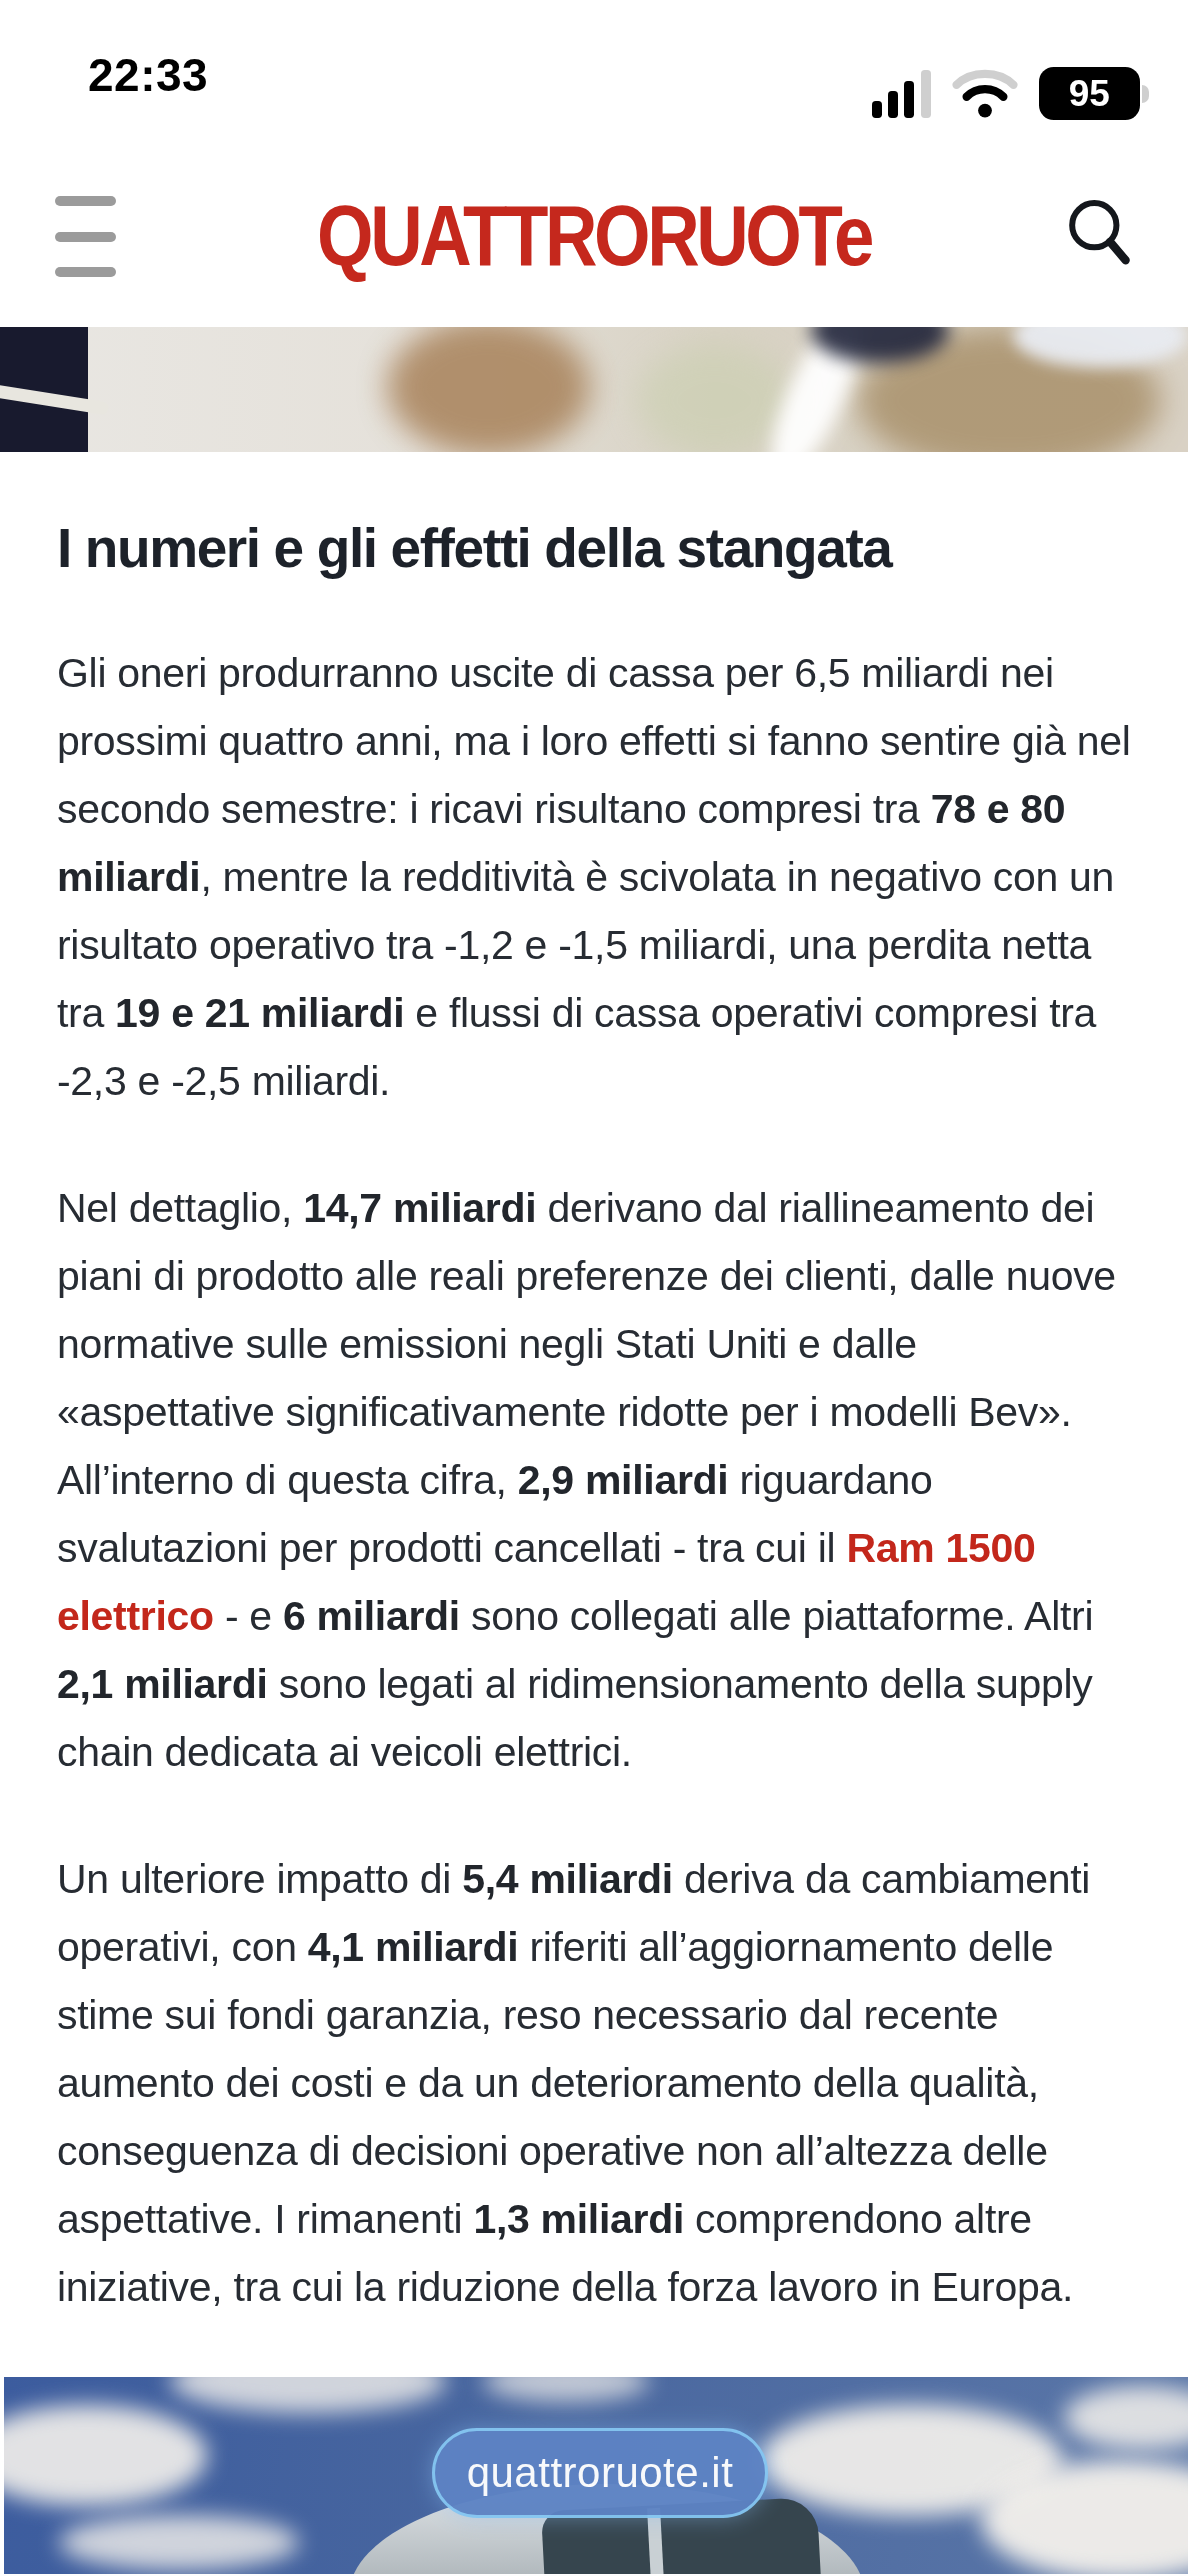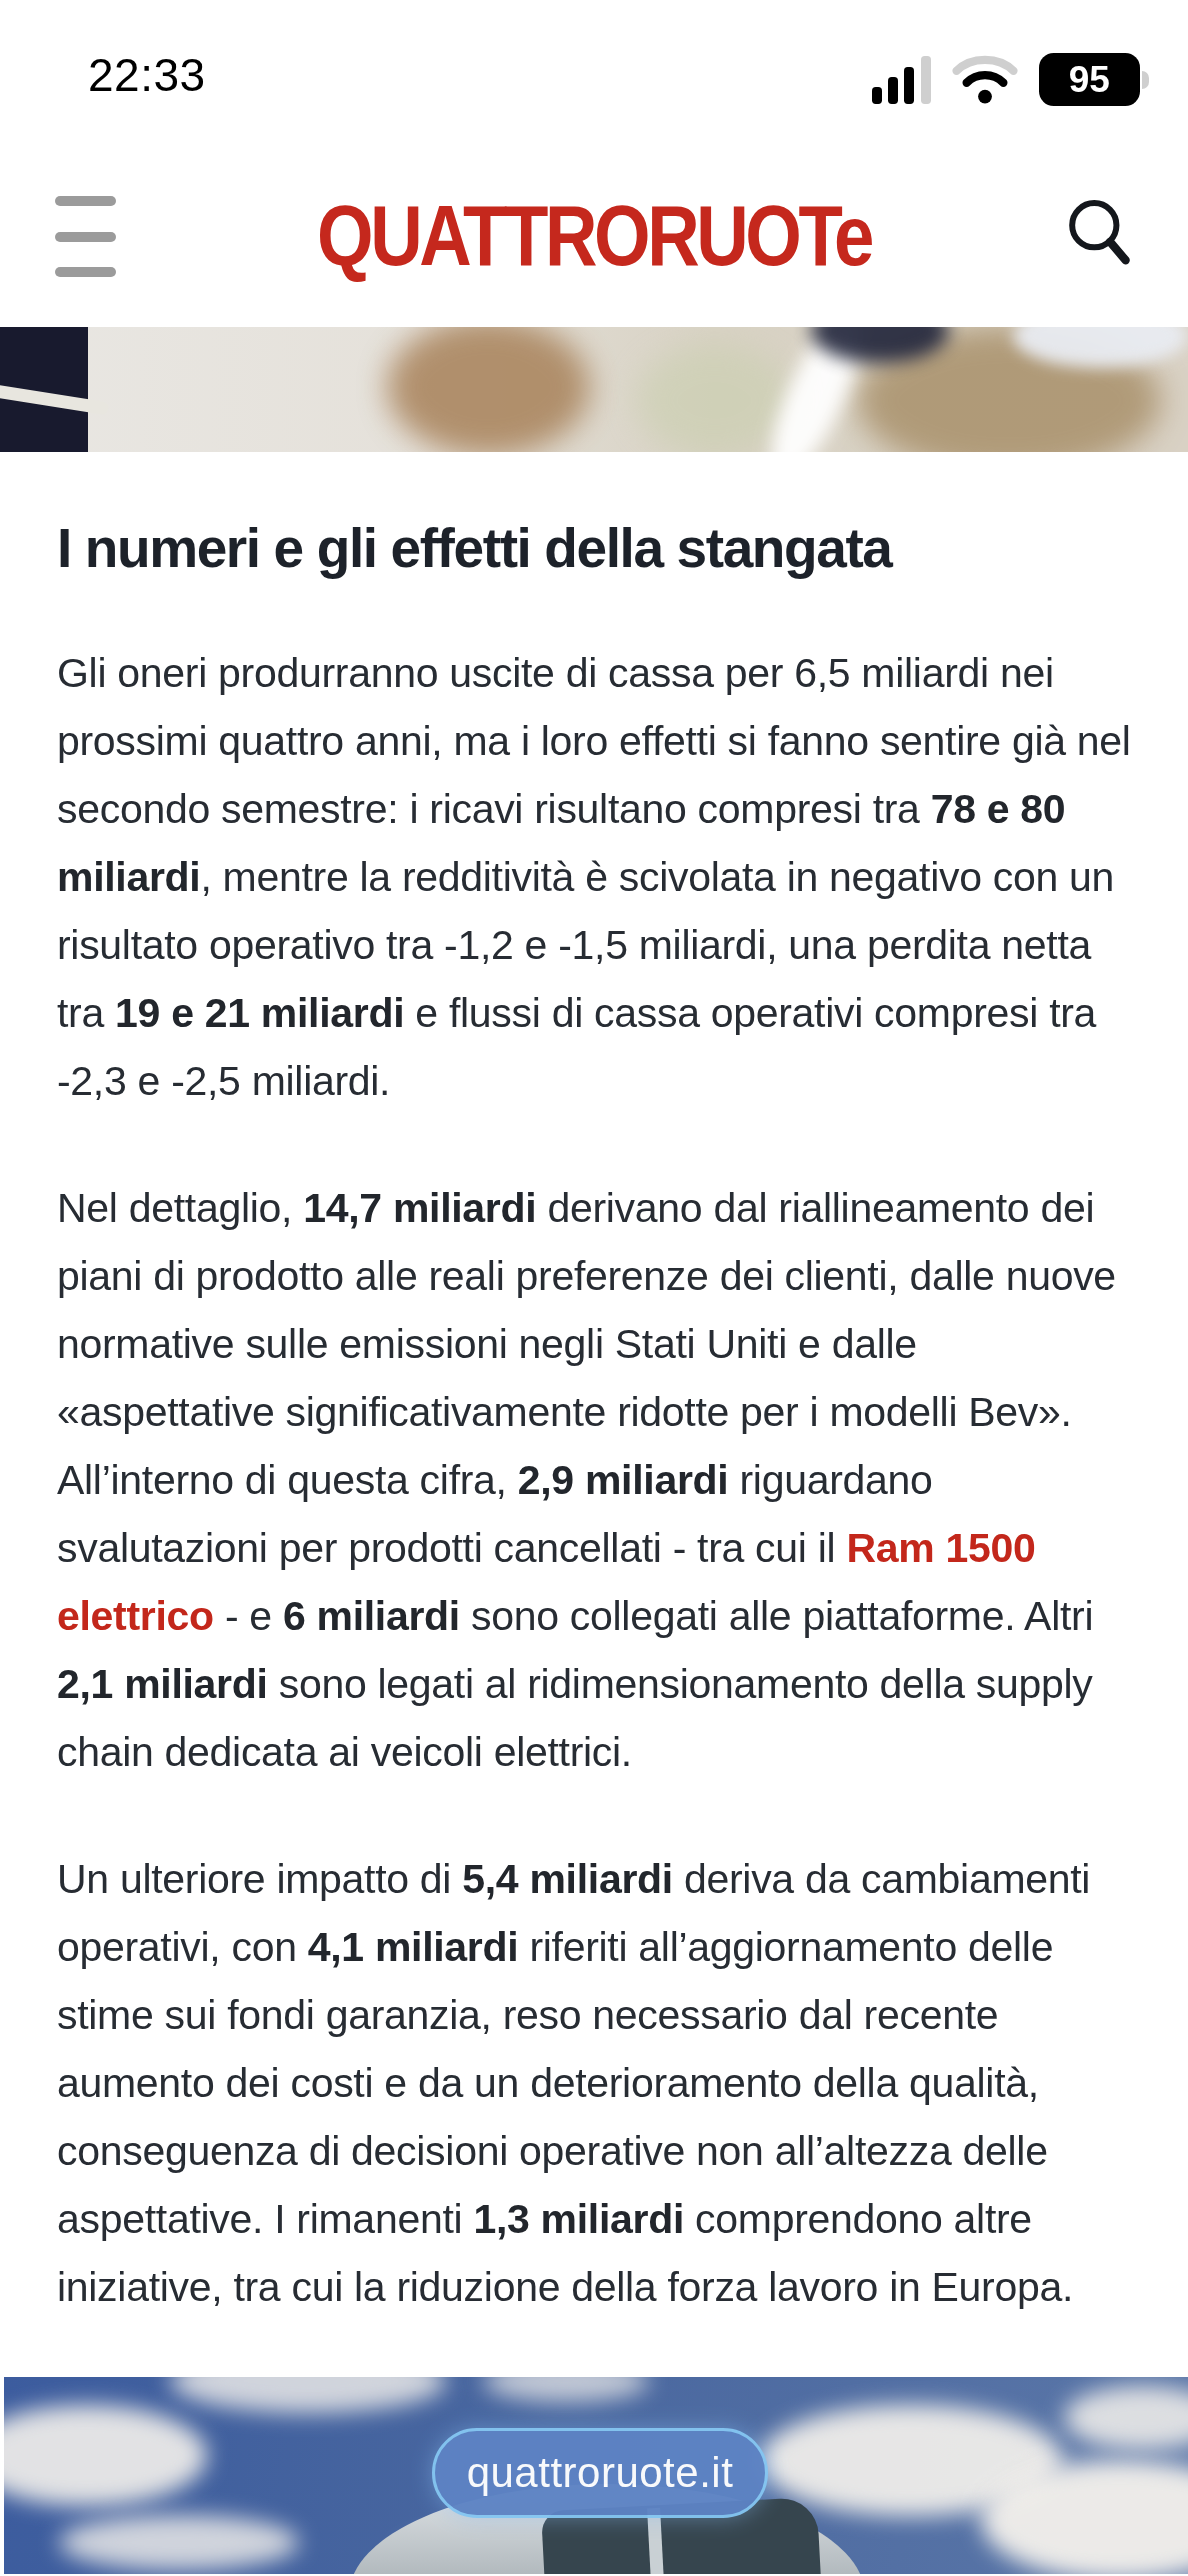--- a/index.html
+++ b/index.html
@@ -7,22 +7,22 @@
     --status-text:#000000; --hamburger-gray:#9b9b9b; --pill-border:#85c6f2; --pill-bg:#5d83c4;
     --pill-text:#ffffff; --sky-blue:#3c5c9e;
   }
   *{margin:0;padding:0;box-sizing:border-box;}
   html,body{background:#777;}
   body{font-family:"Liberation Sans","DejaVu Sans",sans-serif;}
   #phone{position:relative;width:1188px;height:2576px;background:#ffffff;margin:0 auto;overflow:hidden;}
 
   
   .status-bar{position:absolute;top:0;left:0;width:100%;height:162px;background:#fff;}
-  .status-time{position:absolute;left:88px;top:48px;font-size:46px;font-weight:400;letter-spacing:0.5px;color:var(--status-text);}
-  .status-icons{position:absolute;right:39px;top:53px;display:flex;align-items:center;gap:20px;}
+  .status-time{position:absolute;left:88px;top:48px;font-size:46px;font-weight:700;letter-spacing:0.5px;color:var(--status-text);}
+  .status-icons{position:absolute;right:39px;top:67px;display:flex;align-items:center;gap:20px;}
   .sig{display:flex;align-items:flex-end;gap:6.4px;height:48px;}
   .sig i{display:block;width:10px;border-radius:3.7px;background:#000;}
   .sig i:nth-child(1){height:16.6px;}
   .sig i:nth-child(2){height:27px;}
   .sig i:nth-child(3){height:37px;}
   .sig i:nth-child(4){height:48px;background:#cfcfcf;}
   .wifi{width:68px;height:52px;}
   .battery{position:relative;width:101px;height:53px;background:#000;border-radius:14.7px;display:flex;align-items:center;justify-content:center;margin-right:9.2px;}
   .battery span{color:#fff;font-size:37px;font-weight:700;}
   .battery::after{content:"";position:absolute;right:-9.2px;top:17.5px;width:7.4px;height:18.4px;background:#cfcfcf;border-radius:0 7.4px 7.4px 0;}

